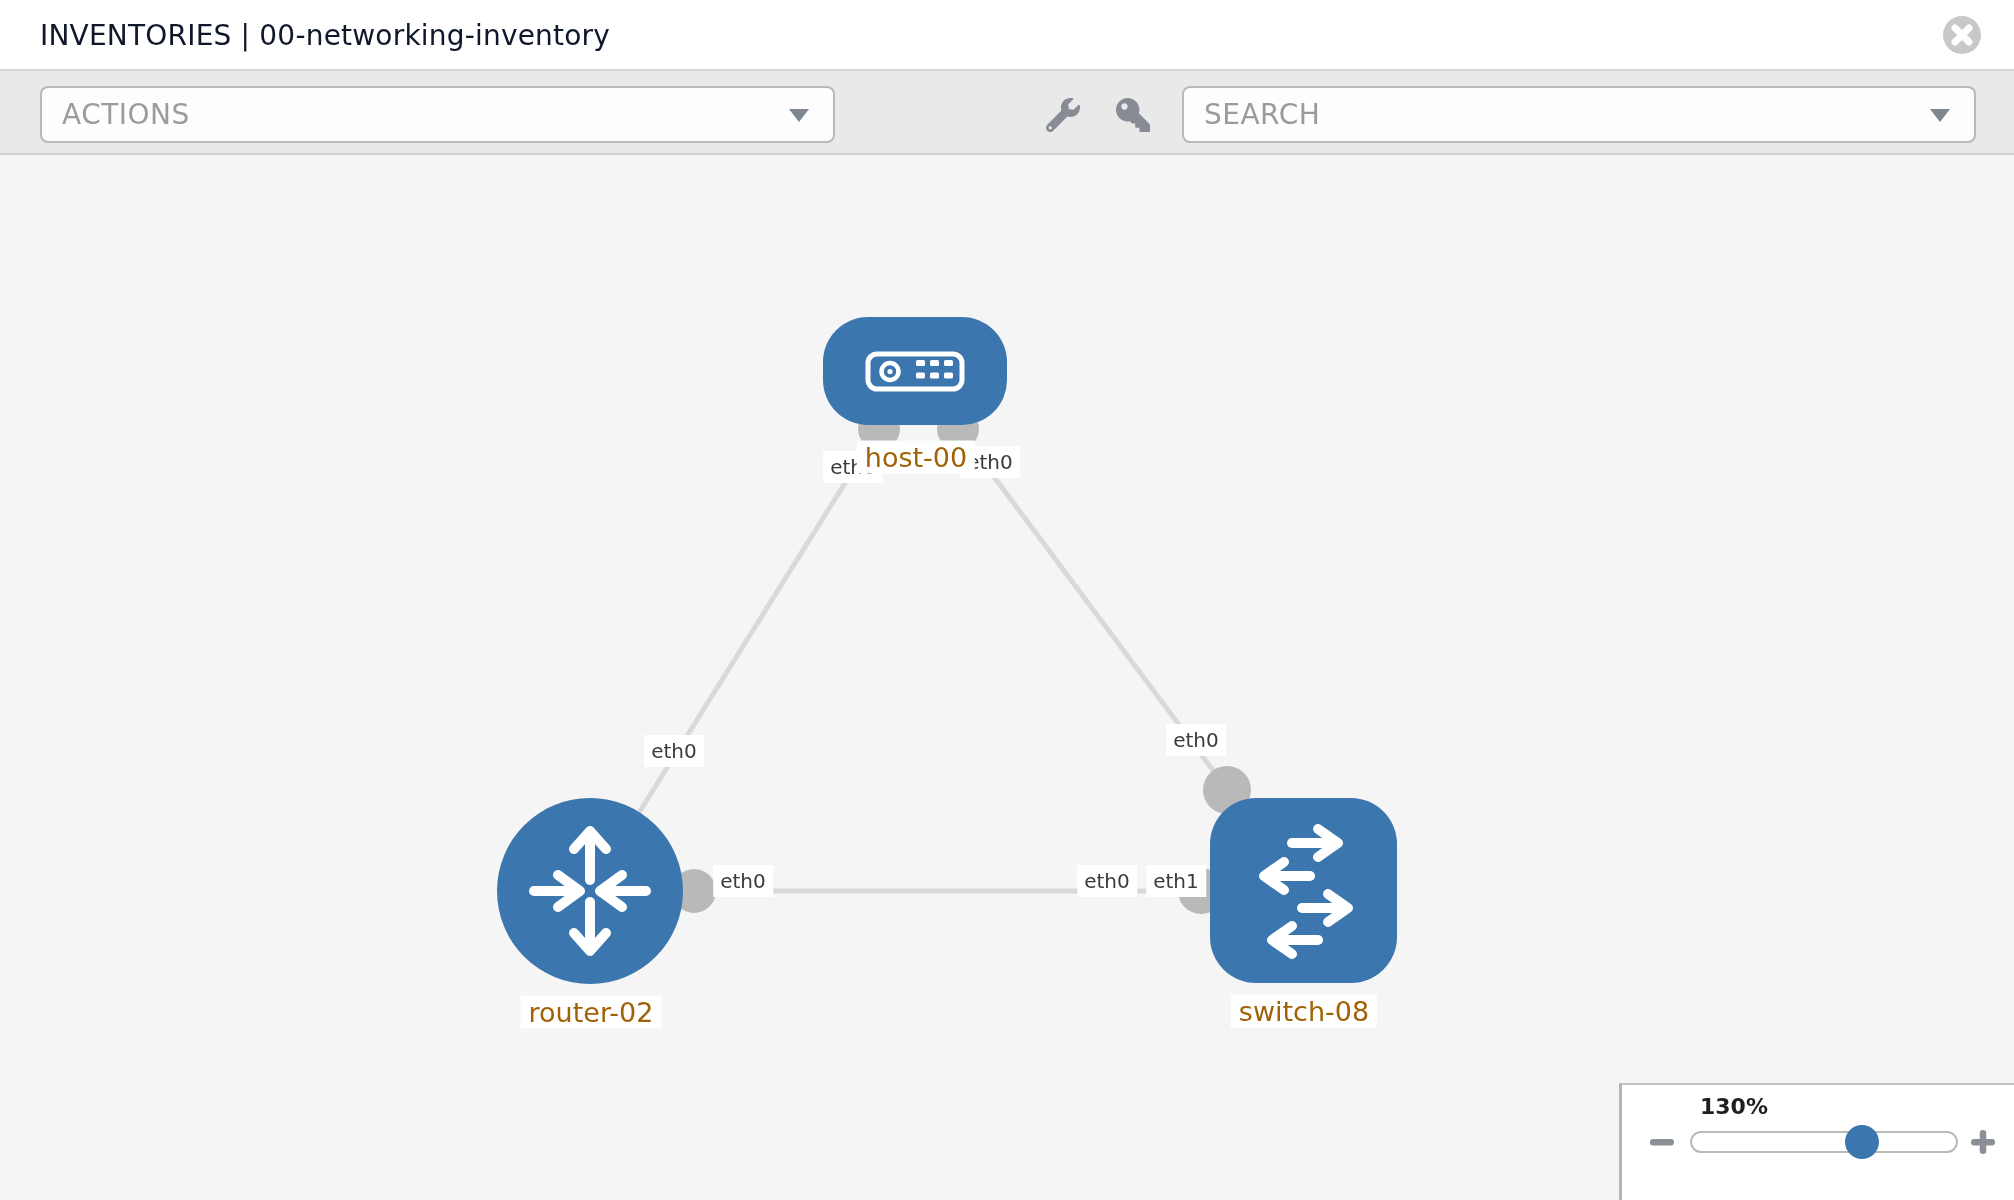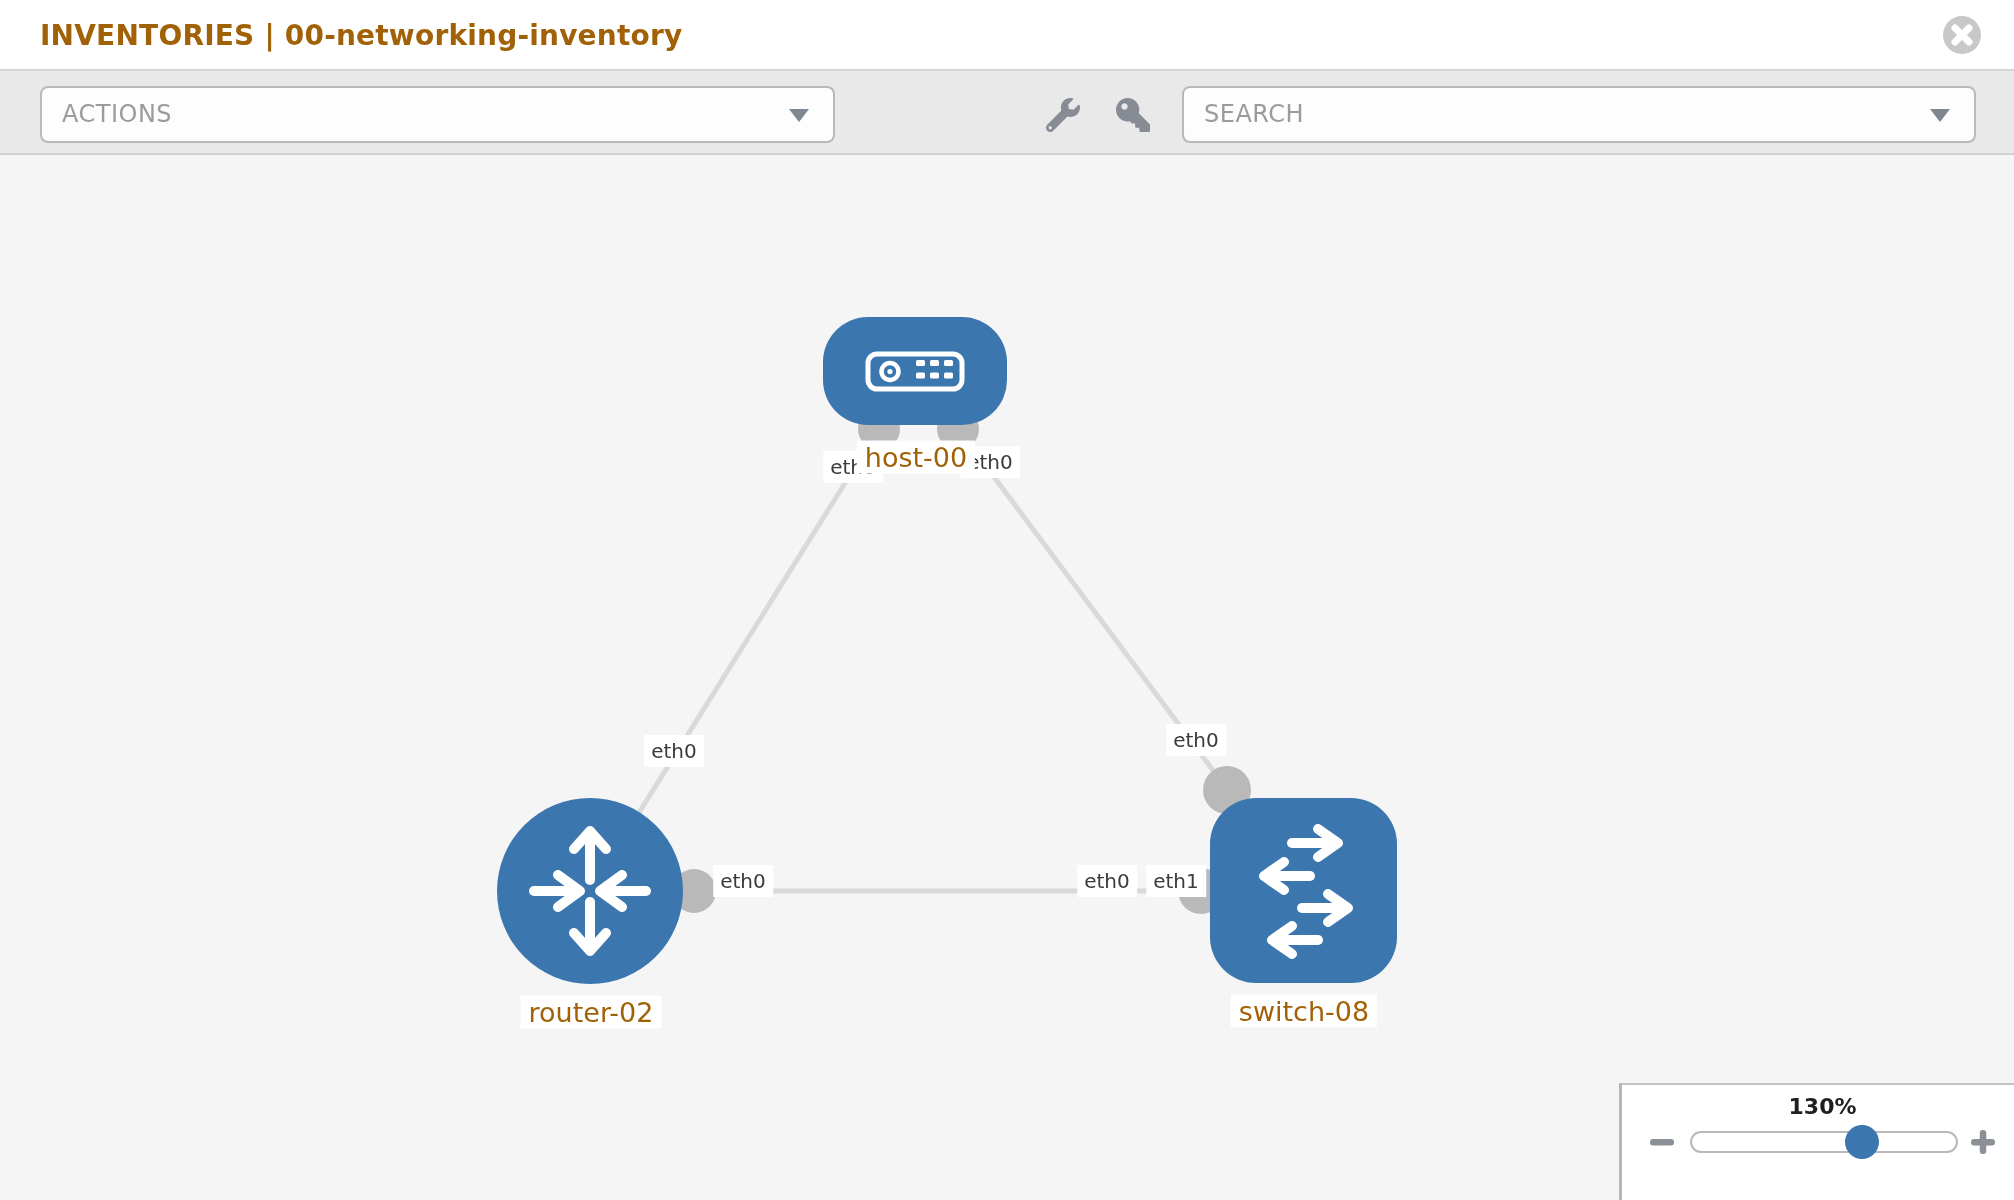--- a/index.html
+++ b/index.html
@@ -2,45 +2,45 @@
 <html><head>
 <meta charset="utf-8">
 <style>
   * { margin:0; padding:0; box-sizing:border-box; }
   html,body { background:#ffffff; }
   body { font-family:"DejaVu Sans","Liberation Sans",sans-serif; }
   #stage { position:relative; width:2014px; height:1200px; overflow:hidden; background:#ffffff; }
 
   
   #header { position:absolute; left:0; top:0; width:2014px; height:71px; background:#ffffff; border-bottom:2px solid #d6d6d6; }
-  #page-title { position:absolute; left:40px; top:0; height:52px; line-height:71px; font-size:28px; font-weight:700; color:#a16207; letter-spacing:0.2px; }
+  #page-title { position:absolute; left:40px; top:0; height:52px; line-height:71px; font-size:28px; font-weight:400; color:#0f172a; letter-spacing:0.2px; }
   #close-btn { position:absolute; left:1943px; top:16px; width:38px; height:38px; cursor:pointer; }
 
   
   #toolbar { position:absolute; left:0; top:71px; width:2014px; height:84px; background:#e9e9e9; border-bottom:2px solid #d2d2d2; }
   .select-box { position:absolute; top:15px; height:57px; background:#fdfdfd; border:2px solid #b9b9b9; border-radius:8px; }
   #actions-box { left:40px; width:795px; }
   #search-box { left:1182px; width:794px;text-align:right; }
-  .select-label { position:absolute; left:20px; top:0; height:53px; line-height:53px; font-size:24px; color:#9b9b9b; letter-spacing:0.5px; }
+  .select-label { position:absolute; left:20px; top:0; height:53px; line-height:53px; font-size:28px; color:#9b9b9b; letter-spacing:0.5px; }
   .caret { position:absolute; right:24px; top:21px; width:0; height:0; border-left:10px solid transparent; border-right:10px solid transparent; border-top:13px solid #7e8690; }
   .tool-icon { position:absolute; top:27px; width:34px; height:34px; cursor:pointer; }
   #wrench-btn { left:1046px; }
   #key-btn { left:1116px; }
 
   
   #canvas { position:absolute; left:0; top:155px; width:2014px; height:1045px; background:#f5f5f5; }
   #topo-svg { position:absolute; left:0; top:0; }
 
   
   .iface-label { position:absolute; transform:translate(-50%,-50%); background:#ffffff; color:#3a3a3a; font-size:20px; line-height:20px; padding:6px 7px; white-space:nowrap; }
   .node-label { position:absolute; transform:translate(-50%,-50%); background:#ffffff; color:#a16207; font-size:27px; line-height:27px; padding:3px 8px; white-space:nowrap; }
 
   
   #zoom-panel { position:absolute; left:1619px; top:1083px; width:395px; height:117px; background:#ffffff; border-left:3px solid #b5b5b5; border-top:2px solid #c2c2c2; }
-  #zoom-value { position:absolute; left:1700px; top:1094px; width:245px; text-align:center; font-size:22px; font-weight:600; color:#1f1f1f; }
+  #zoom-value { position:absolute; left:1700px; top:1094px; width:245px; font-size:22px; font-weight:600; color:#1f1f1f; }
   #zoom-out { position:absolute; left:1648px; top:1128px; width:28px; height:28px; cursor:pointer; }
   #zoom-in  { position:absolute; left:1969px; top:1128px; width:28px; height:28px; cursor:pointer; }
   #zoom-track { position:absolute; left:1690px; top:1131px; width:268px; height:22px; background:#ffffff; border:2px solid #b9b9b9; border-radius:11px; cursor:pointer; }
   #zoom-thumb { position:absolute; top:-8px; width:34px; height:34px; margin-left:-17px; border-radius:50%; background:#3b76af; cursor:grab; }
 </style>
 </head>
 <body>
 
 <div id="stage">
 

